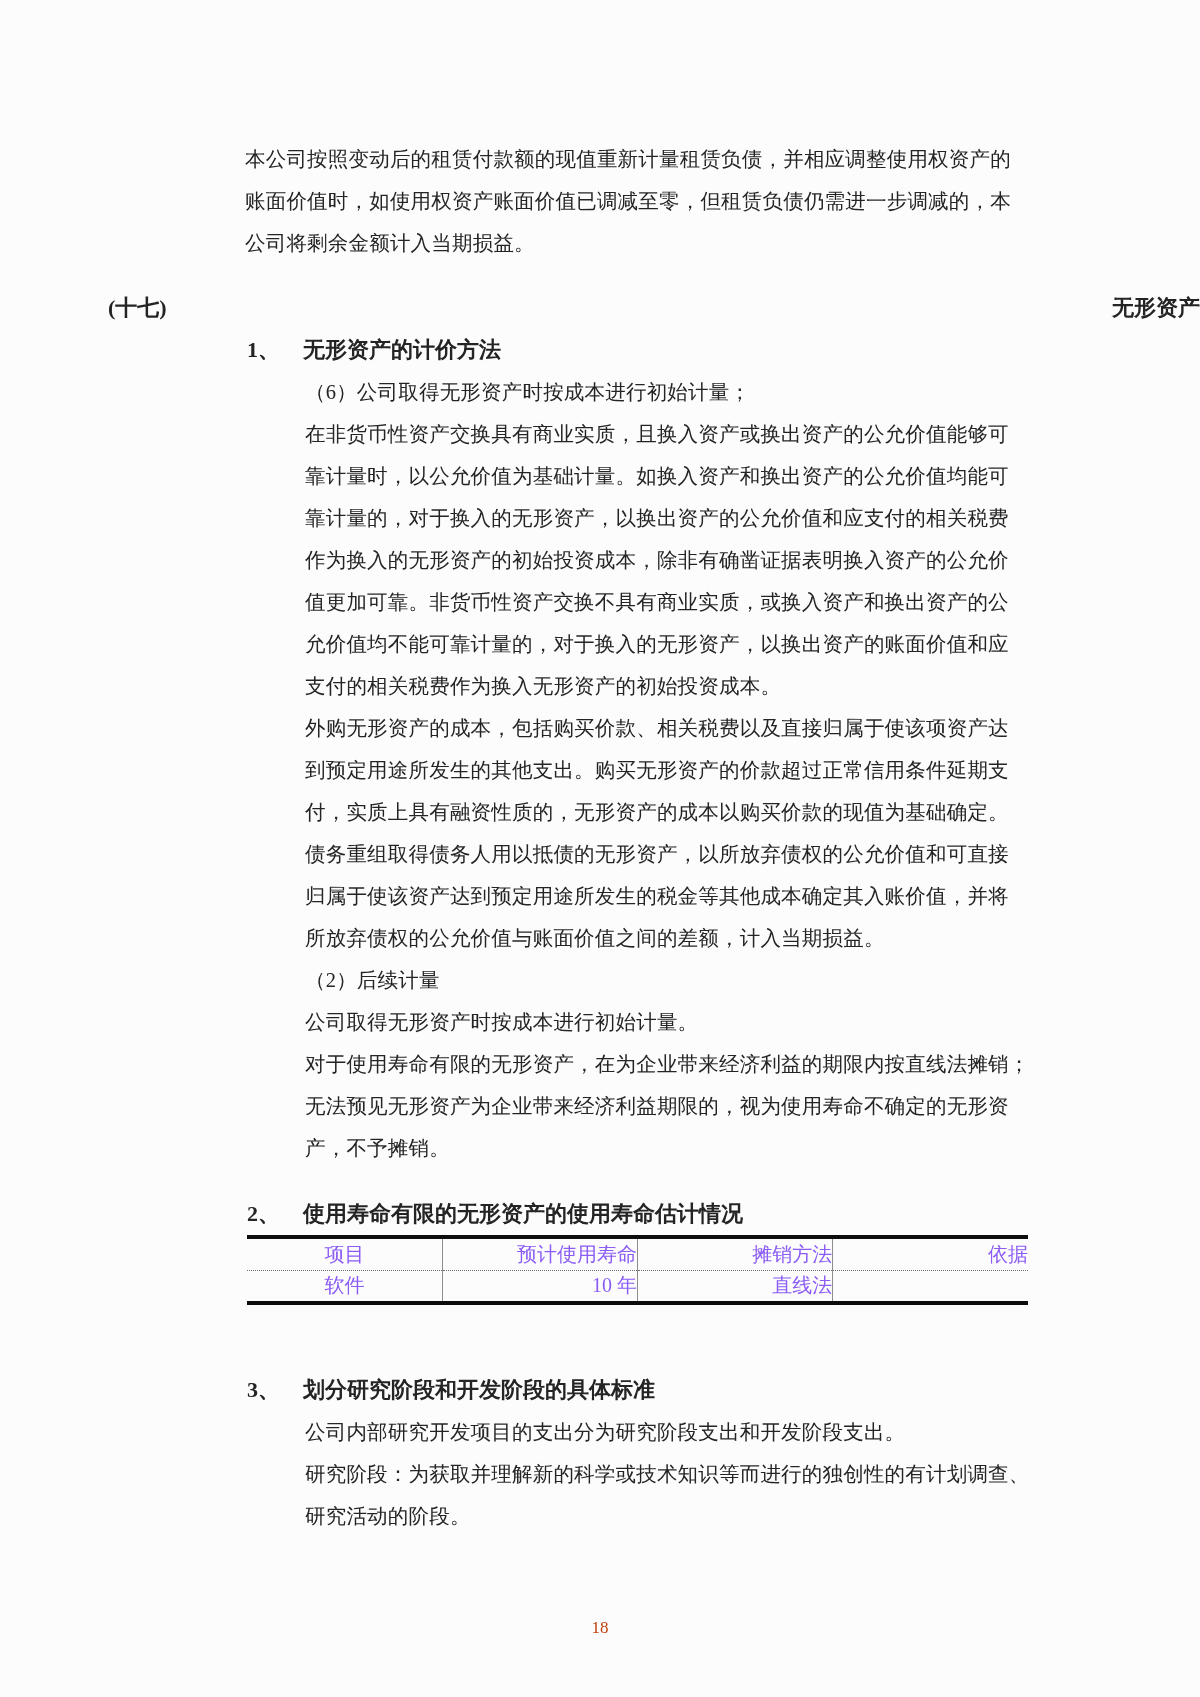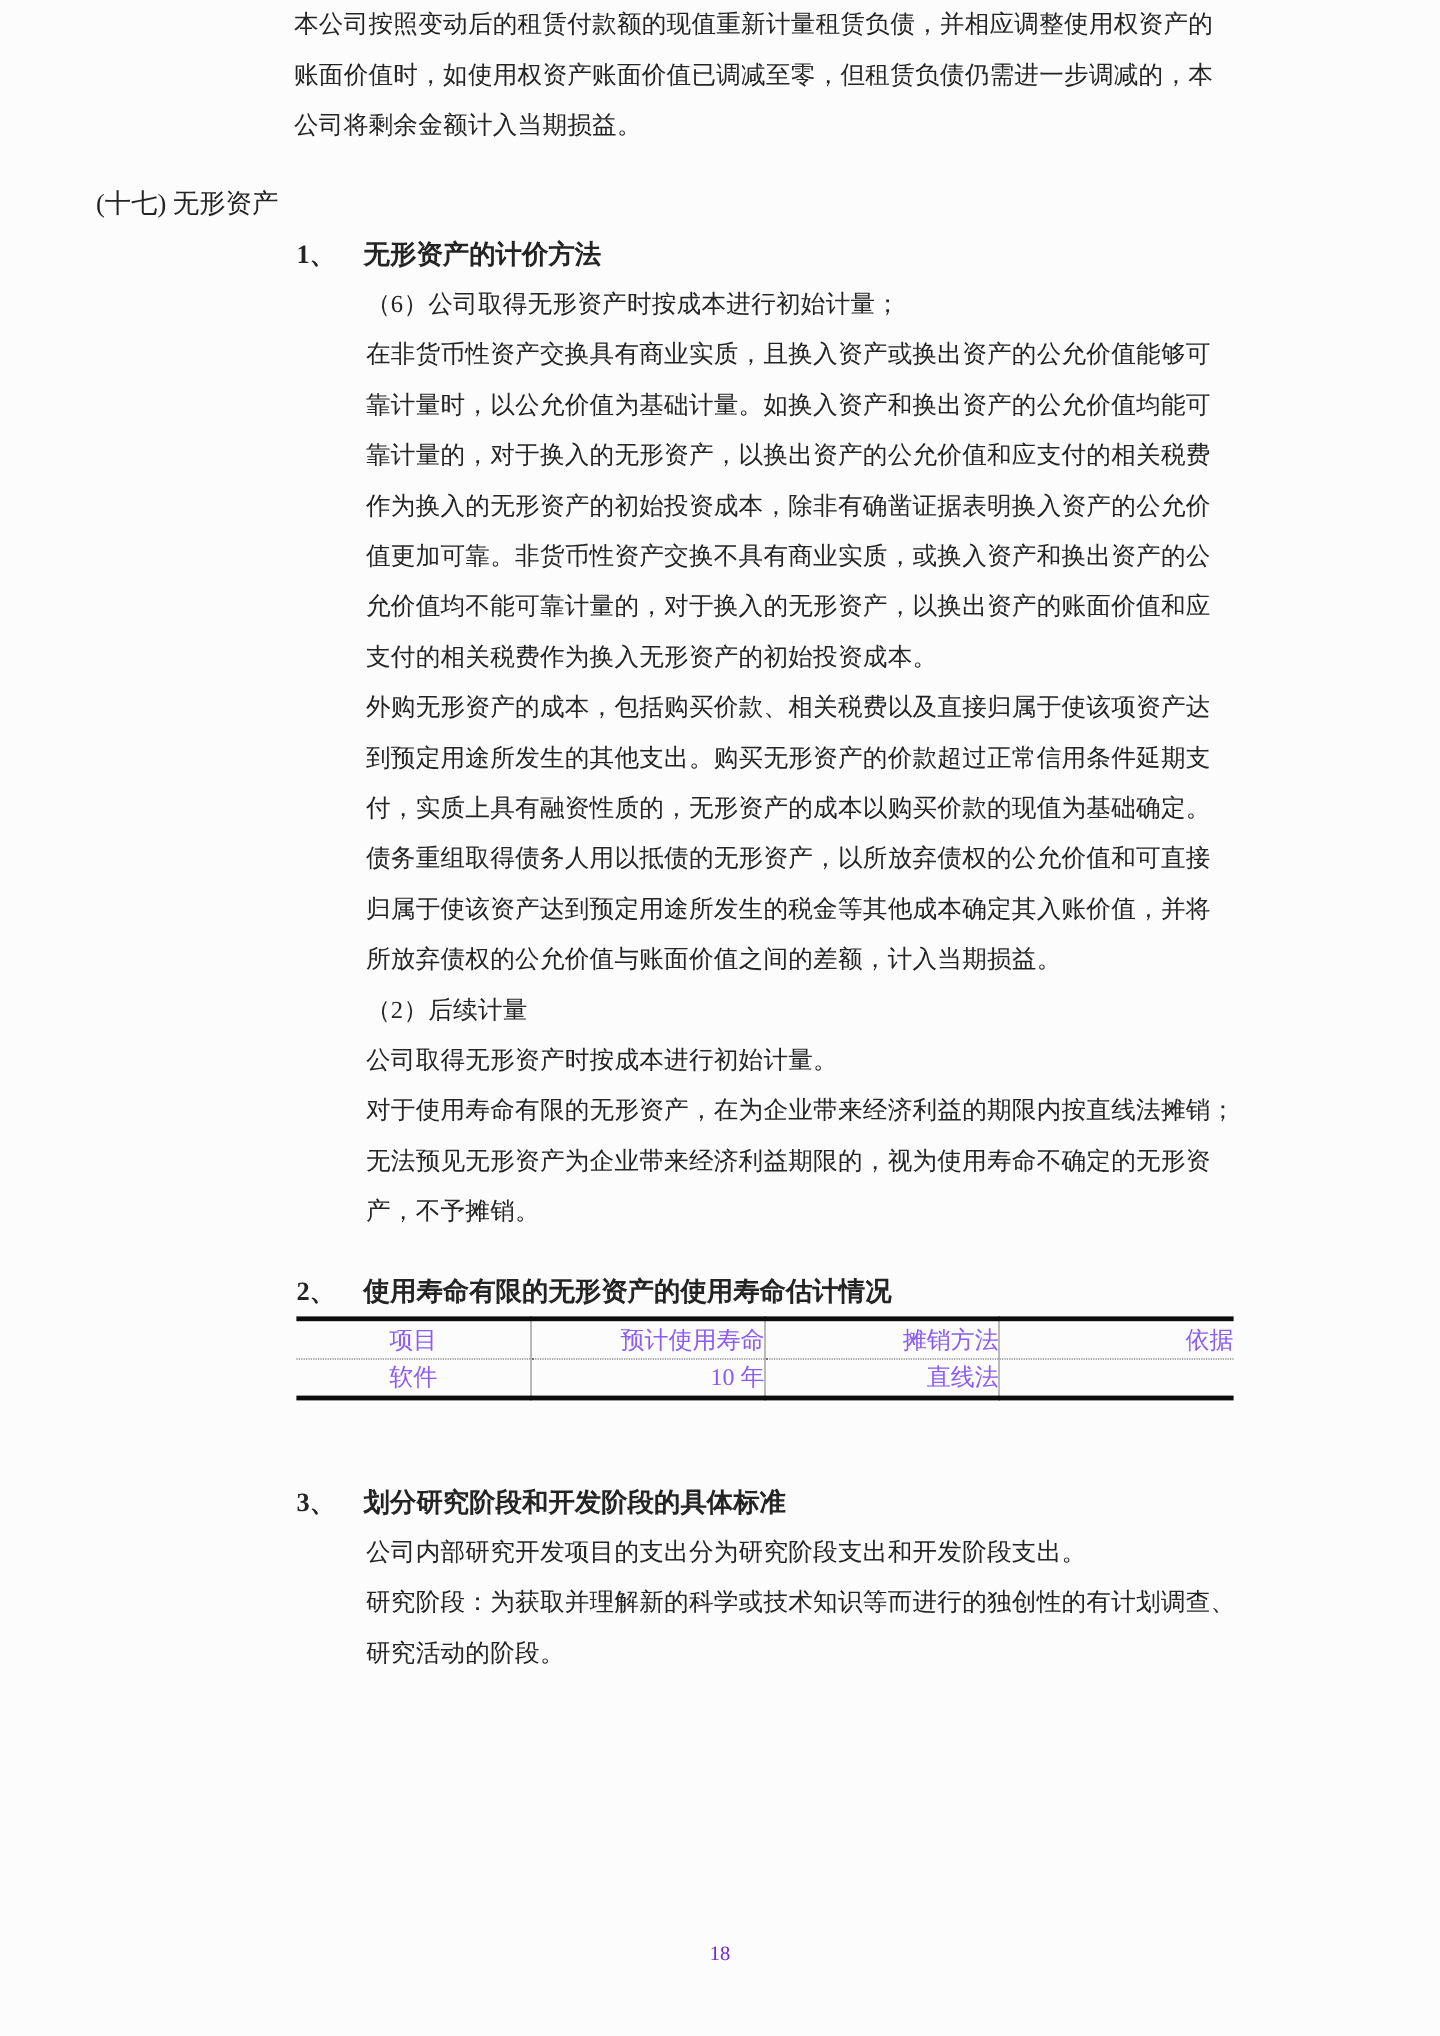--- a/index.html
+++ b/index.html
@@ -7,39 +7,41 @@
   body {
     background: #f5f5f5;
     font-family: "Liberation Serif", "DejaVu Serif", serif;
   }
   .page {
     position: relative;
     width: 1200px;
     height: 1697px;
     background: #fcfcfc;
     color: #242424;
+    padding-top: 138px;
     overflow: hidden;
   }
   .para {
     white-space: pre-line;
     font-size: 20.5px;
     line-height: 42px;
     letter-spacing: 0.2px;
   }
   .intro {
     margin-left: 245px;
     width: 790px;
   }
   .h1 {
     margin-top: 23px;
-    margin-left: 80px;
+    margin-left: 108px;
     font-size: 22px;
-    font-weight: normal;
+    font-weight: bold;
     line-height: 42px;
     display: flex;
+    justify-content: space-between;
   }
   .h1-num { display: inline-block; min-width: 64px; }
   .h2 {
     margin-left: 247px;
     font-size: 22px;
     font-weight: bold;
     line-height: 42px;
     display: flex;
   }
   .h2-num { display: inline-block; min-width: 56px; }
@@ -69,21 +71,21 @@
   }
   .ul-table th { border-bottom: 1px dotted #6e6e6e; }
   .ul-table th + th, .ul-table td + td { border-left: 1px solid #8d8d8d; text-align: right; }
   .footer {
     position: absolute;
     top: 1618px;
     left: 0;
     width: 100%;
     text-align: center;
     font-size: 17px;
-    color: #6d28d9;
+    color: #c2410c;
   }
 </style>
 </head>
 <body>
 
 <div class="page">
 
   <p class="para intro">本公司按照变动后的租赁付款额的现值重新计量租赁负债，并相应调整使用权资产的
 账面价值时，如使用权资产账面价值已调减至零，但租赁负债仍需进一步调减的，本
 公司将剩余金额计入当期损益。</p>

